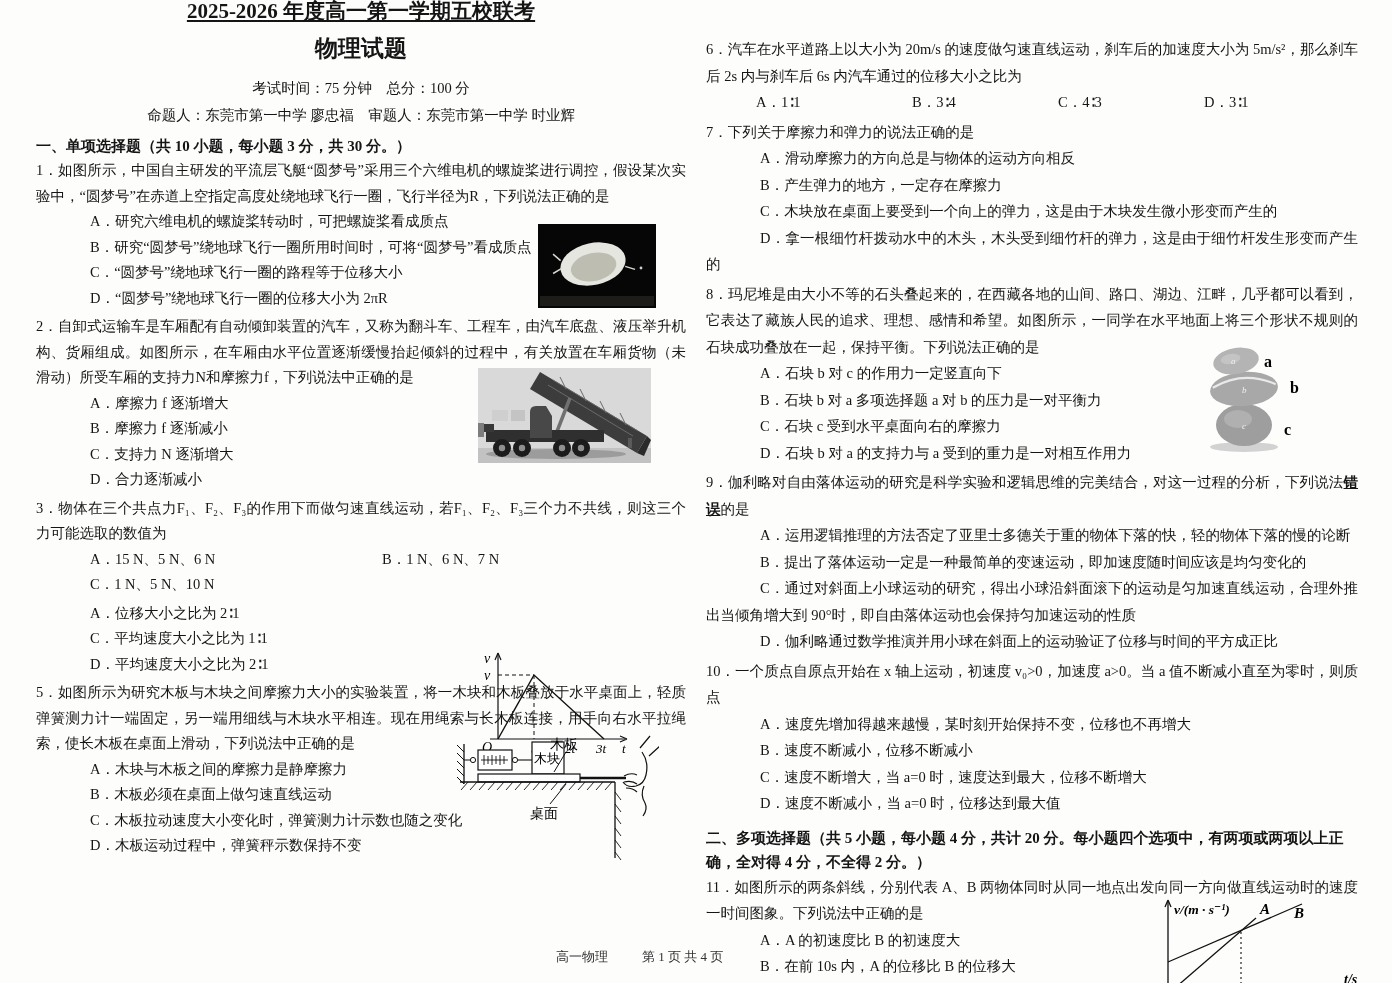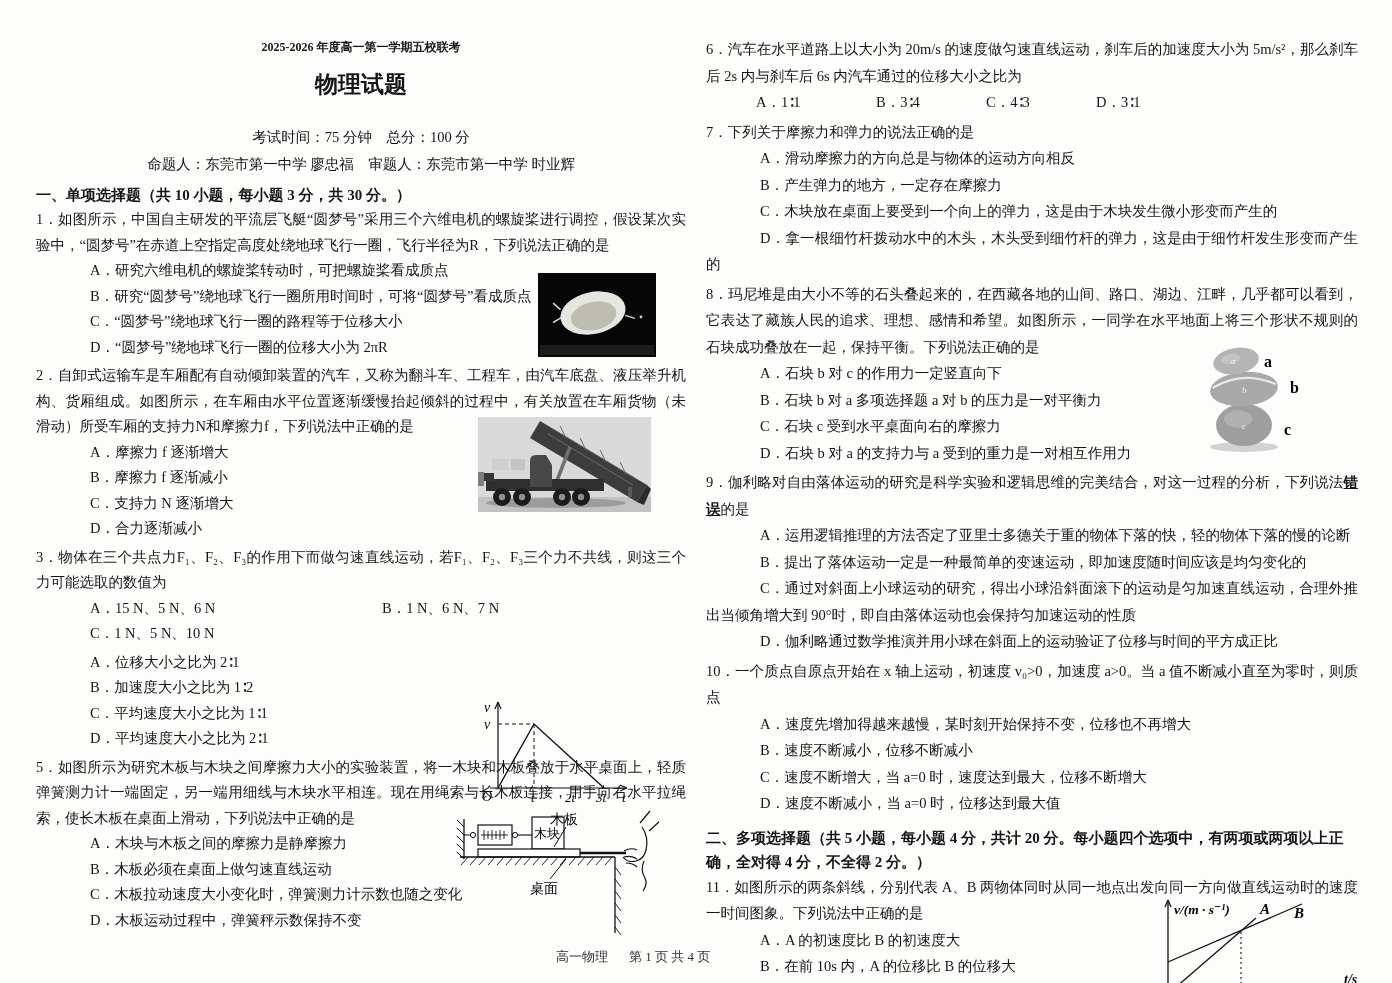--- a/index.html
+++ b/index.html
@@ -2,32 +2,32 @@
 <html><head>
 <meta charset="utf-8">
 <style>
   html,body{margin:0;padding:0;background:#e8e8e8;}
   .page{position:relative;width:1392px;height:983px;background:#fdfdfc;overflow:hidden;
         font-family:"Liberation Serif","DejaVu Serif",serif;color:#151515;}
   .col{position:absolute;top:0;font-size:14.5px;text-align:justify;}
   .col-left{left:36px;width:650px;line-height:25.5px;}
   .col-right{left:706px;width:652px;line-height:26.5px;padding-top:36px;}
   .hdr{text-align:center;}
-  .hdr-title{font-weight:bold;font-size:12px;padding-top:36px;line-height:22px;}
+  .hdr-title{font-weight:bold;font-size:21px;line-height:22px;text-decoration:underline;}
   .hdr-sub{font-weight:bold;font-size:23px;margin-top:12px;line-height:30px;}
-  .hdr-info{font-size:14.5px;margin-top:27px;line-height:20px;}
+  .hdr-info{font-size:14.5px;margin-top:14px;line-height:20px;}
   .hdr-auth{font-size:14.5px;margin-top:7px;line-height:20px;}
   .sec-head{font-weight:bold;font-size:15px;text-align:left;margin-top:9px;line-height:24px;}
   .q{position:relative;margin-bottom:3px;}
   .opt{text-indent:54px;}
   .opt2col{display:grid;grid-template-columns:292px auto;padding-left:54px;}
-  .optrow{display:grid;grid-template-columns:120px 110px 110px auto;padding-left:50px;}
+  .optrow{display:grid;grid-template-columns:120px 110px 110px auto;padding-left:50px;gap:36px;}
   .fig{position:absolute;}
   .emph{font-weight:bold;text-decoration:underline;}
-  .footer{position:absolute;left:556px;top:948px;display:flex;gap:21px;font-size:13px;color:#333;}
+  .footer{position:absolute;left:556px;top:948px;display:flex;gap:34px;font-size:13px;color:#333;}
   svg text{font-family:"Liberation Serif","DejaVu Serif",serif;}
   .itl{font-style:italic;}
 </style>
 </head>
 <body>
 
 <div class="page">
 
   <div class="col col-left">
 
@@ -98,21 +98,20 @@
       <div class="stem">3．物体在三个共点力F₁、F₂、F₃的作用下而做匀速直线运动，若F₁、F₂、F₃三个力不共线，则这三个力可能选取的数值为</div>
       <div class="opt2col">
         <div>A．15 N、5 N、6 N</div>
         <div>B．1 N、6 N、7 N</div>
         <div>C．1 N、5 N、10 N</div>
       </div>
     </div>
 
     <div class="q">
       <div class="opt">A．位移大小之比为 2∶1</div>
-      <div class="opt">B．加速度大小之比为 1∶2</div>
       <div class="opt">C．平均速度大小之比为 1∶1</div>
       <div class="opt">D．平均速度大小之比为 2∶1</div>
       <div class="fig" style="left:440px;top:46px;">
         <svg width="156" height="108">
           <path d="M22 8 V92 M14 92 H149" stroke="#111" stroke-width="1.2" fill="none"></path>
           <path d="M22 6 L19 13 M22 6 L25 13 M151 92 L144 89 M151 92 L144 95" stroke="#111" stroke-width="1.2" fill="none"></path>
           <path d="M22 92 L58 28 L128 92" stroke="#111" stroke-width="1.4" fill="none"></path>
           <path d="M22 28 H58 M58 28 V92" stroke="#111" stroke-width="1" stroke-dasharray="4 3" fill="none"></path>
           <text class="itl" x="8" y="16" font-size="14">v</text>
           <text class="itl" x="8" y="33" font-size="14">v</text>

